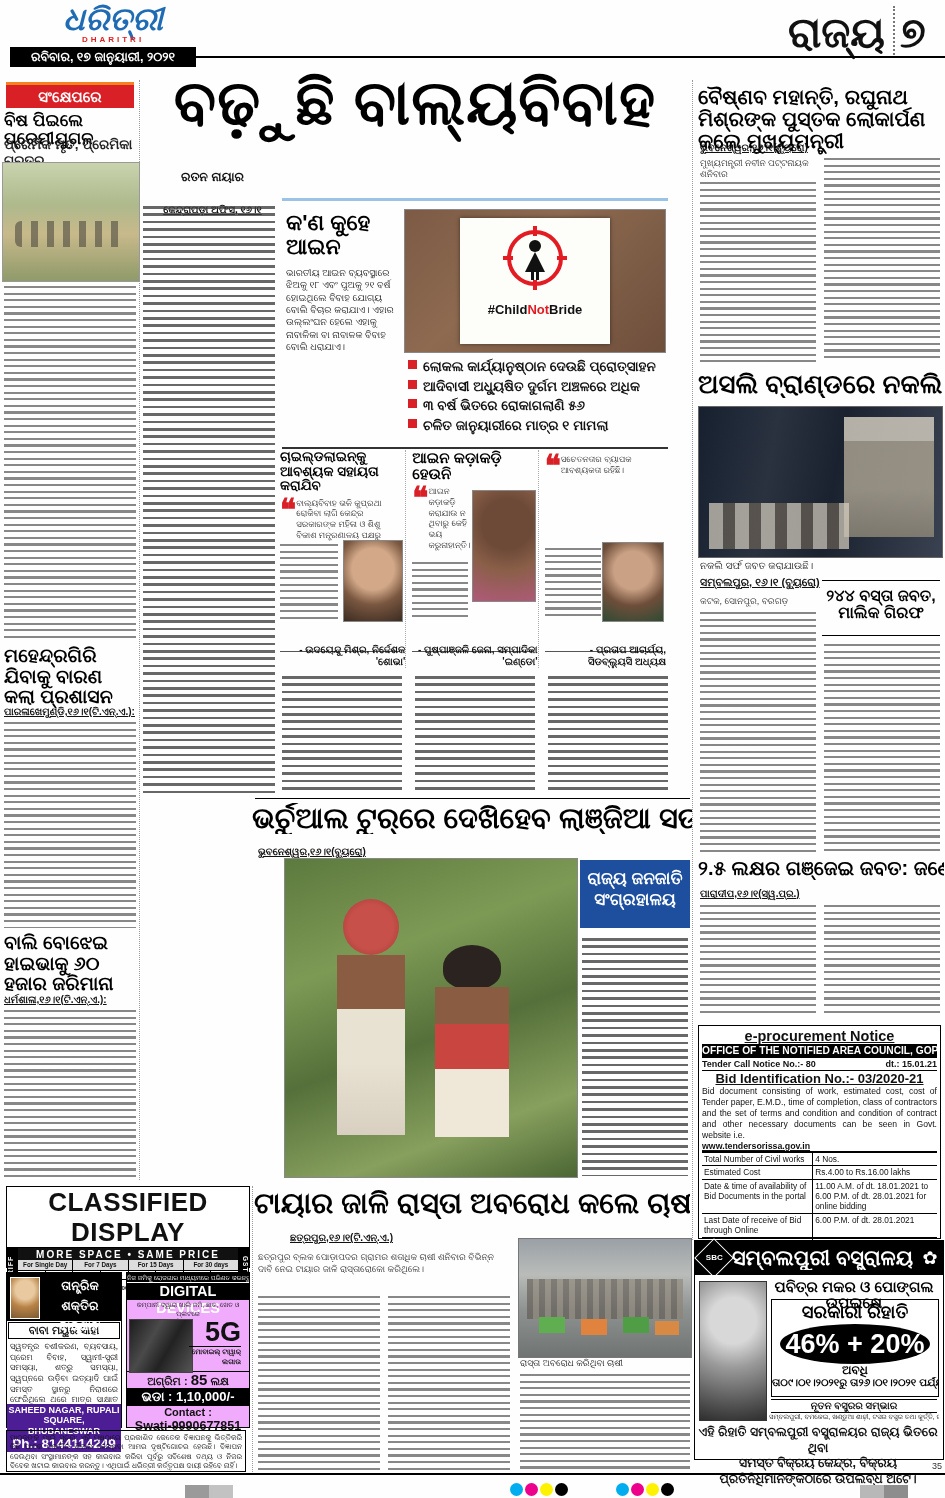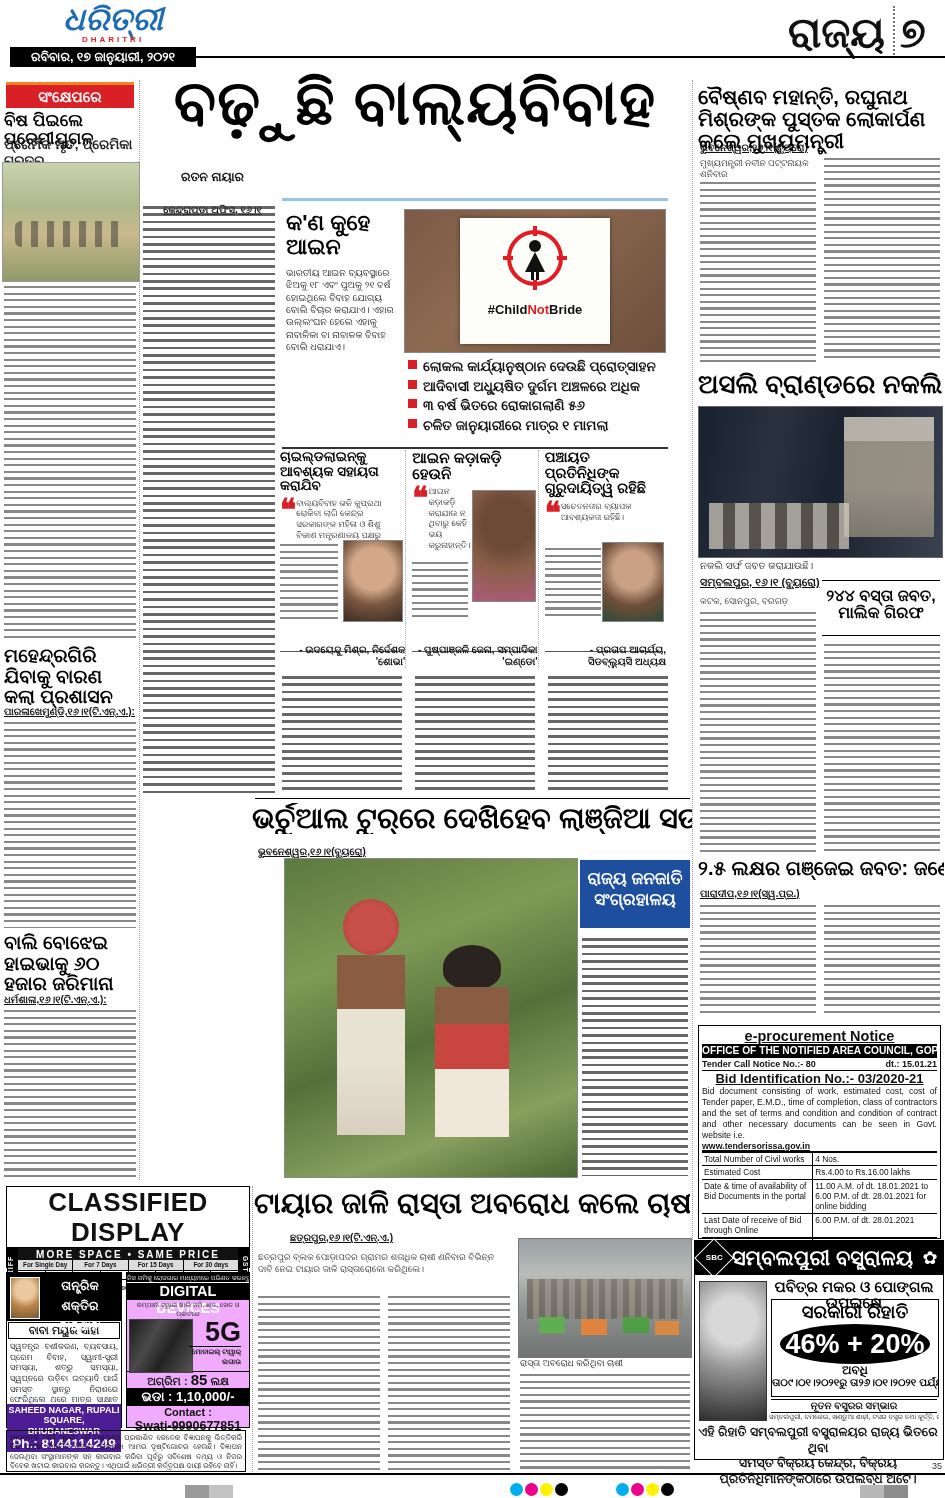--- a/index.html
+++ b/index.html
@@ -131,21 +131,20 @@
         <span style="font-size:8.5px;line-height:1.25;color:#333;">ଆଇନ କଡ଼ାକଡ଼ି କରାଯାଉ ନ ଥିବାରୁ କେହି ଭୟ କରୁନାହାନ୍ତି।</span>
         </div>
       <div class="gklt" style="position:absolute;left:0;top:112px;width:56px;height:58px;"></div>
       <div class="qphoto" style="position:absolute;right:2px;top:40px;width:62px;height:110px;background:
            radial-gradient(circle at 55% 30%,#6d4a38 0 30%,#8a5f48 55%,#b05a7a 100%);"></div>
       <div style="position:absolute;left:0;bottom:16px;width:96%;border-top:1px solid #555;"></div>
       <div style="position:absolute;left:0;bottom:0;width:100%;font-size:10px;font-weight:bold;text-align:right;">- ପୁଷ୍ପାଞ୍ଜଳି ଜେନା, ସମ୍ପାଦିକା 'ଇଣ୍ଡୋ'</div>
     </div>
 
     <div style="flex:1;position:relative;">
-      <div class="hl" style="font-size:14.5px;">ପଞ୍ଚାୟତ ପ୍ରତିନିଧିଙ୍କ ଗୁରୁଦାୟିତ୍ୱ ରହିଛି</div>
       <div style="margin-top:4px;display:flex;">
           <span class="redq">❝</span>
         <span style="font-size:8.5px;line-height:1.25;color:#333;">ସଚେତନତାର ବ୍ୟାପକ ଆବଶ୍ୟକତା ରହିଛି।</span>
         </div>
       <div class="gklt" style="position:absolute;left:0;top:98px;width:56px;height:72px;"></div>
       <div class="qphoto" style="position:absolute;right:2px;top:92px;width:60px;height:78px;background:
            radial-gradient(circle at 50% 35%,#caa184 0 32%,#6e4e3a 60%,#2f4a33 100%);"></div>
       <div style="position:absolute;left:0;bottom:16px;width:96%;border-top:1px solid #555;"></div>
       <div style="position:absolute;left:0;bottom:0;width:100%;font-size:10px;font-weight:bold;text-align:right;">- ପ୍ରତାପ ଆଚାର୍ଯ୍ୟ, ସିଡବ୍ଲ୍ୟୁସି ଅଧ୍ୟକ୍ଷ</div>
     </div>

